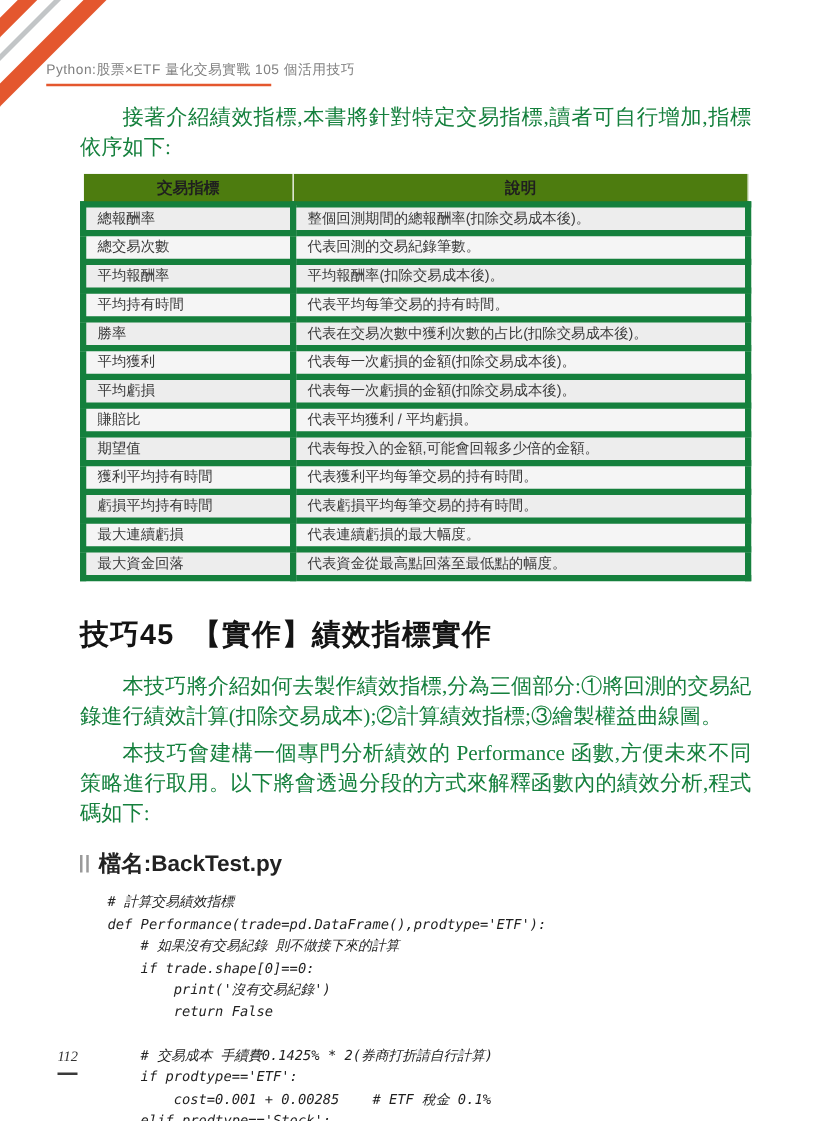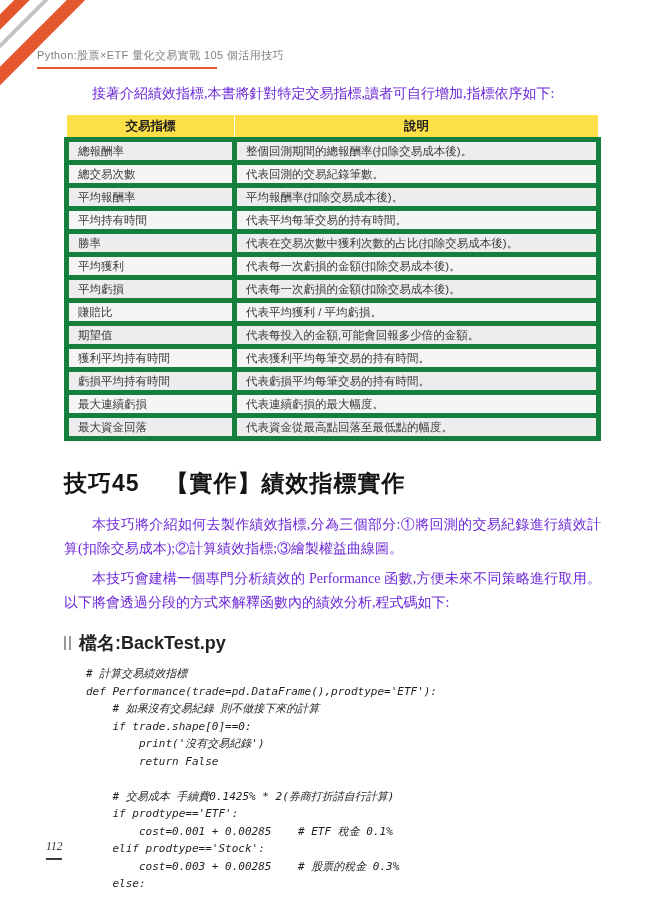--- a/index.html
+++ b/index.html
@@ -15,49 +15,49 @@
   .running-header {
     position:absolute; top:48px; left:37px;
     font-family:"Liberation Sans","DejaVu Sans",sans-serif;
     font-size:11px; color:#808080; letter-spacing:.4px;
   }
   .header-rule { width:180px; height:2px; background:#e4572e; margin-top:4px; }
 
   .content { position:absolute; top:82px; left:64px; width:537px; }
 
   .para {
-    font-size:14px; line-height:24px; text-align:justify; color:#6d28d9;
+    font-size:17px; line-height:24px; text-align:justify; color:#15803d;
   }
   .indent { text-indent:2em; }
 
   .ind-table {
     width:100%; table-layout:fixed; border-collapse:collapse;
     margin-top:8px;
     font-family:"Liberation Sans","DejaVu Sans",sans-serif;
     font-size:11.5px; color:#3a3a3a;
   }
   .ind-table th {
-    background:#fde047; border:1px solid #ffffff;
+    background:#4d7c0f; border:1px solid #ffffff;
     font-size:12.5px; font-weight:700; color:#1f1f1f;
     padding:3px 6px; text-align:center; line-height:16px;
   }
   .ind-table td {
     border:5px solid #15803d; padding:1px 9px; line-height:16px;
   }
   .ind-table tbody tr:nth-child(odd) td { background:#ededed; }
   .ind-table tbody tr:nth-child(even) td { background:#f5f5f5; }
   .col-indicator { width:168px; }
 
   .section-title {
     margin-top:26px;
     font-family:"Liberation Sans","DejaVu Sans",sans-serif;
     font-size:23px; font-weight:700; color:#141414;
     letter-spacing:1px; line-height:32px;
   }
-  .section-title .num { margin-right:26px; }
+  .section-title .num { margin-right:14px; }
 
   .mt14 { margin-top:14px; }
   .mt6  { margin-top:6px; }
 
   .file-label {
     margin-top:16px;
     font-family:"Liberation Sans","DejaVu Sans",sans-serif;
     font-size:18px; font-weight:700; color:#222222;
     display:flex; align-items:center;
   }

